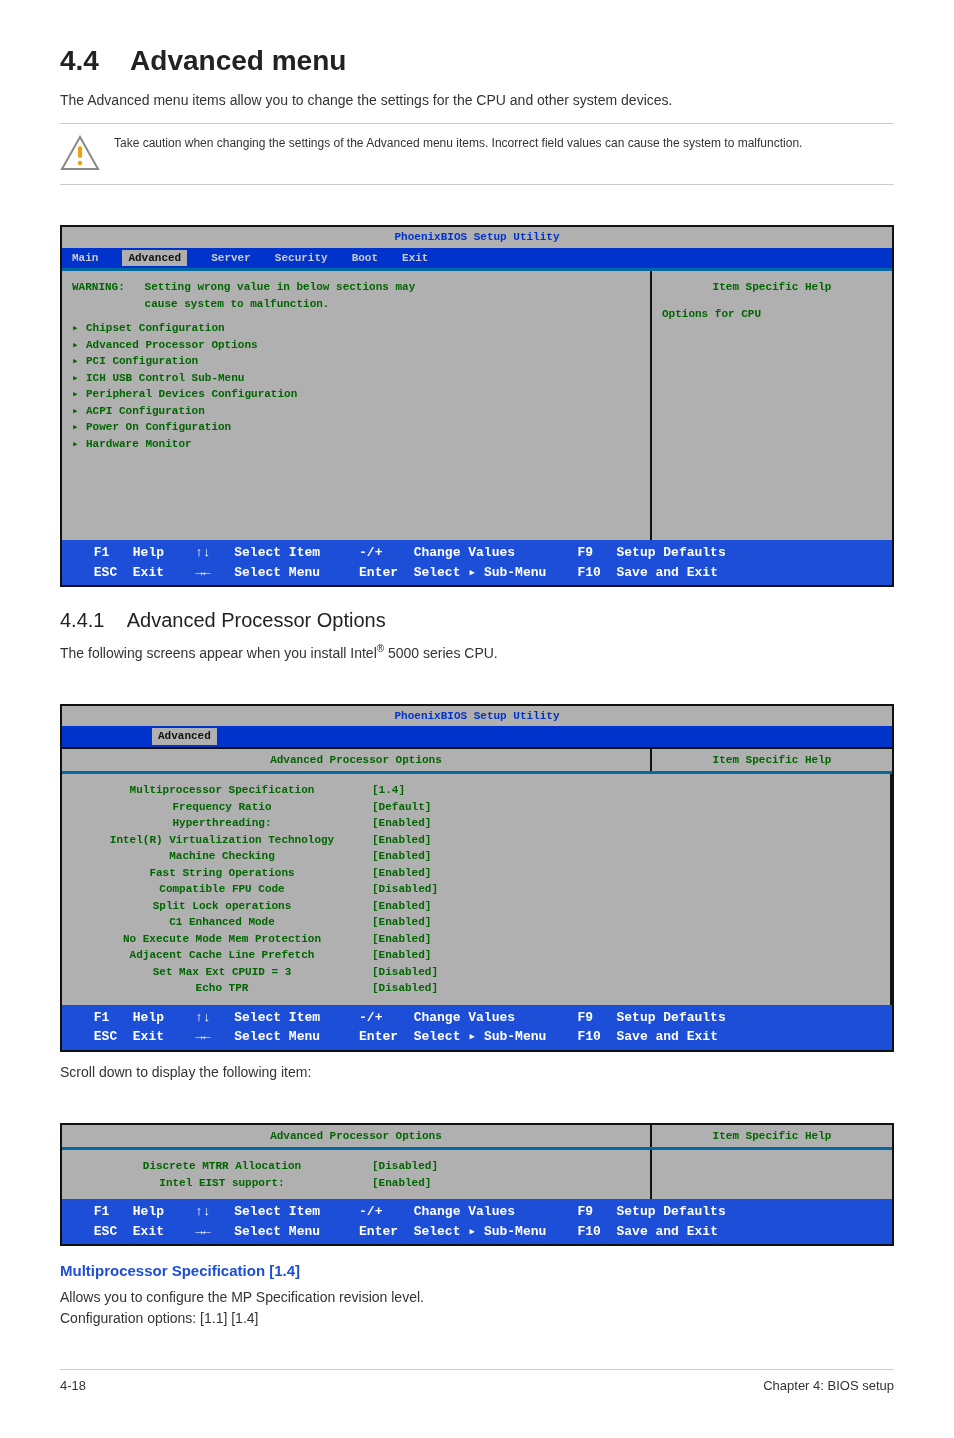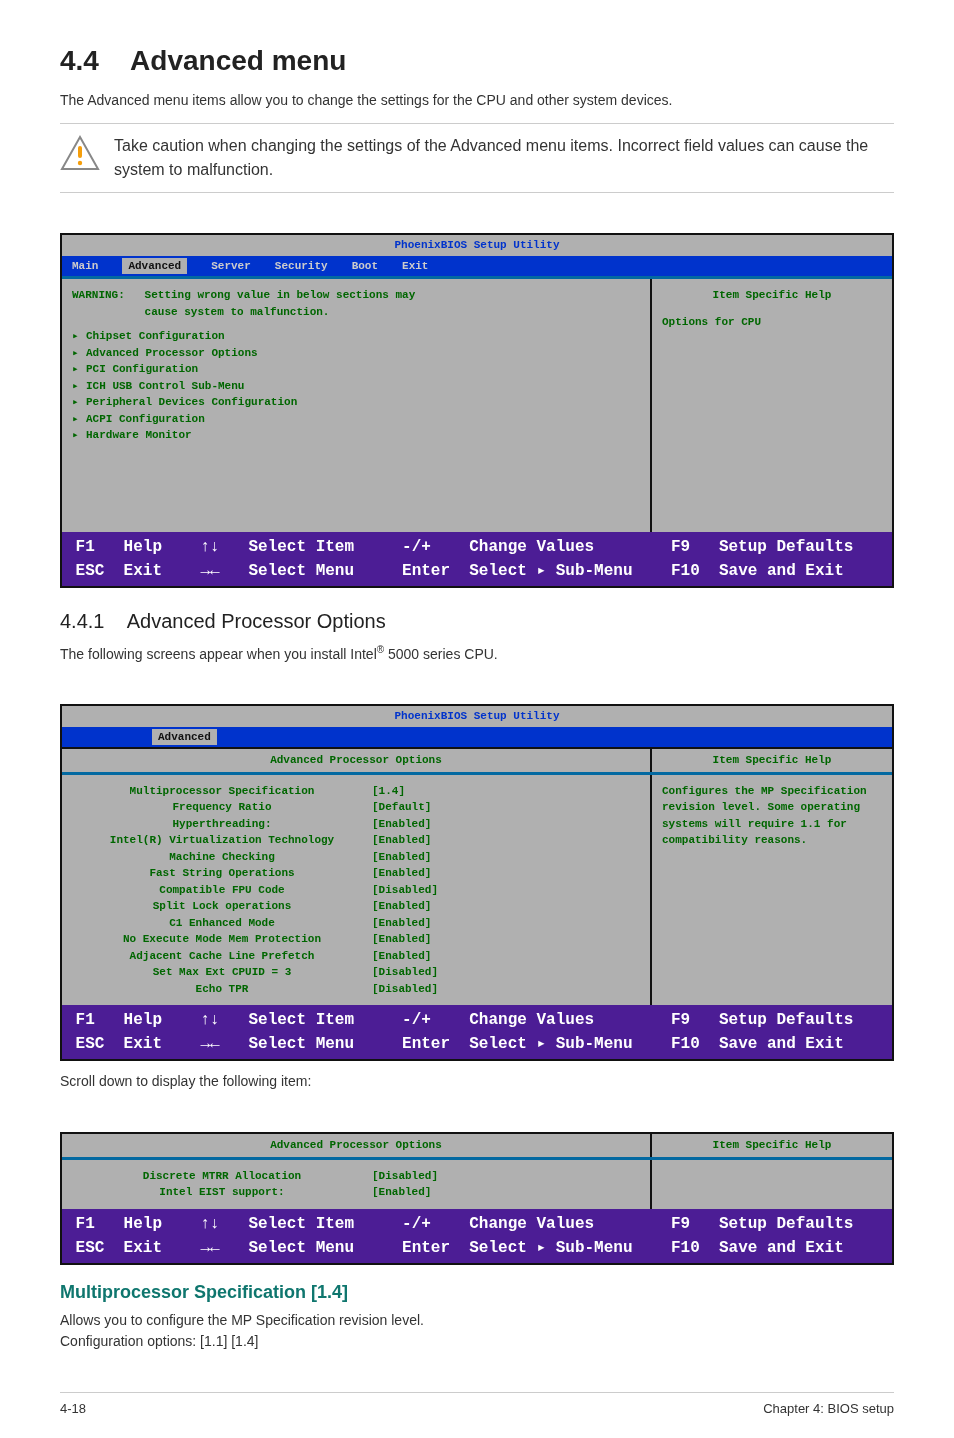--- a/index.html
+++ b/index.html
@@ -10,43 +10,43 @@
     width: 954px;
     margin: 0 auto;
     padding: 40px 60px 20px 60px;
     font-size: 14px;
     line-height: 1.5;
   }
   h1.main-h { font-size: 28px; font-weight: bold; color: #222; margin-bottom: 8px; }
   p.intro { margin-bottom: 12px; color: #333; }
   .caution-box { display: flex; align-items: flex-start; gap: 14px; border-top: 1px solid #ccc; border-bottom: 1px solid #ccc; padding: 10px 0; margin-bottom: 18px; }
   .caution-icon { width: 40px; height: 40px; flex-shrink: 0; }
-  .caution-text { flex: 1; font-size: 16px; }
+  .caution-text { flex: 1; font-size: 12px; }
   h2.sect-h { font-size: 20px; font-weight: normal; color: #222; margin: 18px 0 6px 0; }
   p.sect-p { margin-bottom: 10px; }
   sup { font-size: 10px; }
   .bios-box { border: 2px solid #111; background: #B0B0B0; font-family: Liberation Mono, monospace; font-size: 11px; font-weight: bold; margin-bottom: 10px; margin-top: 40px; }
   .bios-title { background: #B0B0B0; color: #0033cc; text-align: center; padding: 2px 0; }
   .bios-menu { background: #0033cc; color: #ccc; display: flex; gap: 24px; padding: 2px 10px; }
   .bios-menu.single { padding-left: 90px; }
   .bios-menu .sel { background: #B0B0B0; color: #111; padding: 0 6px; }
   .bios-body { display: flex; border-top: 3px solid #0369a1; }
   .bios-left { flex: 1; padding: 8px 10px; color: #006600; border-right: 2px solid #111; min-height: 120px; }
   .bios-right { width: 240px; padding: 8px 10px; color: #006600; }
   .bios-left .row { display:flex; }
   .bios-left .k { width: 300px; text-align: center; }
   .bios-left .v { flex:1; }
   .tri { color:#006600; display:inline-block; width:14px; }
-  .bios-footer { background: #4c1d95; color: #fff; padding: 3px 4px; font-family: inherit; font-size: 16px; font-weight: bold; }
+  .bios-footer { background: #1d4ed8; color: #fff; padding: 3px 24px; font-family: inherit; font-size: 13px; font-weight: bold; }
   .bios-footer .fline { display:flex; }
   .bios-footer .c { white-space: pre; }
   .opt-header { background:#B0B0B0; color:#006600; text-align:center; padding:3px 0; border-right:2px solid #111; flex:1; }
   .opt-header-wrap { display:flex; border-top:2px solid #111; }
   .opt-header-right { width:240px; text-align:center; padding:3px 0; color:#006600; }
-  h3.sub-h { font-size: 18px; font-weight: bold; margin: 14px 0 4px 0; color:#0f766e; }
+  h3.sub-h { font-size: 15px; font-weight: bold; margin: 14px 0 4px 0; color:#1d4ed8; }
   .footer-row { display:flex; justify-content:space-between; margin-top: 40px; font-size: 13px; color:#333; border-top: 0; }
   .warn-line { color:#006600; white-space: pre; }
 </style>
 </head>
 <body>
 
 <h1 class="main-h">
   <span>4.4</span>&nbsp;&nbsp;&nbsp;&nbsp;<span>Advanced menu</span>
 </h1>
 
@@ -75,20 +75,21 @@
     <div class="bios-left">
       <div class="warn-line">WARNING:   Setting wrong value in below sections may</div>
       <div class="warn-line">           cause system to malfunction.</div>
       <div style="height:8px"></div>
       <div><span class="tri">▸</span><span>Chipset Configuration</span></div>
       <div><span class="tri">▸</span><span>Advanced Processor Options</span></div>
       <div><span class="tri">▸</span><span>PCI Configuration</span></div>
       <div><span class="tri">▸</span><span>ICH USB Control Sub-Menu</span></div>
       <div><span class="tri">▸</span><span>Peripheral Devices Configuration</span></div>
       <div><span class="tri">▸</span><span>ACPI Configuration</span></div>
+      <div><span class="tri">▸</span><span>Power On Configuration</span></div>
       <div><span class="tri">▸</span><span>Hardware Monitor</span></div>
       <div style="height:80px"></div>
     </div>
     <div class="bios-right">
       <div style="text-align:center;">Item Specific Help</div>
       <div style="height:10px"></div>
       <div>Options for CPU</div>
     </div>
   </div>
   <div class="bios-footer">
@@ -173,23 +174,20 @@
         </div>
         <div class="row">
           <span class="k">Set Max Ext CPUID = 3</span>
           <span class="v">[Disabled]</span>
         </div>
         <div class="row">
           <span class="k">Echo TPR</span>
           <span class="v">[Disabled]</span>
         </div>
       </div>
-    <div class="bios-right">
-      <div>Configures the MP Specification revision level. Some operating systems will require 1.1 for compatibility reasons.</div>
-    </div>
   </div>
   <div class="bios-footer">
     <div class="fline">
         <span class="c"> F1   Help    ↑↓   Select Item     -/+    Change Values        F9   Setup Defaults</span>
       </div>
     <div class="fline">
         <span class="c"> ESC  Exit    →←   Select Menu     Enter  Select ▸ Sub-Menu    F10  Save and Exit</span>
       </div>
   </div>
 </div>

